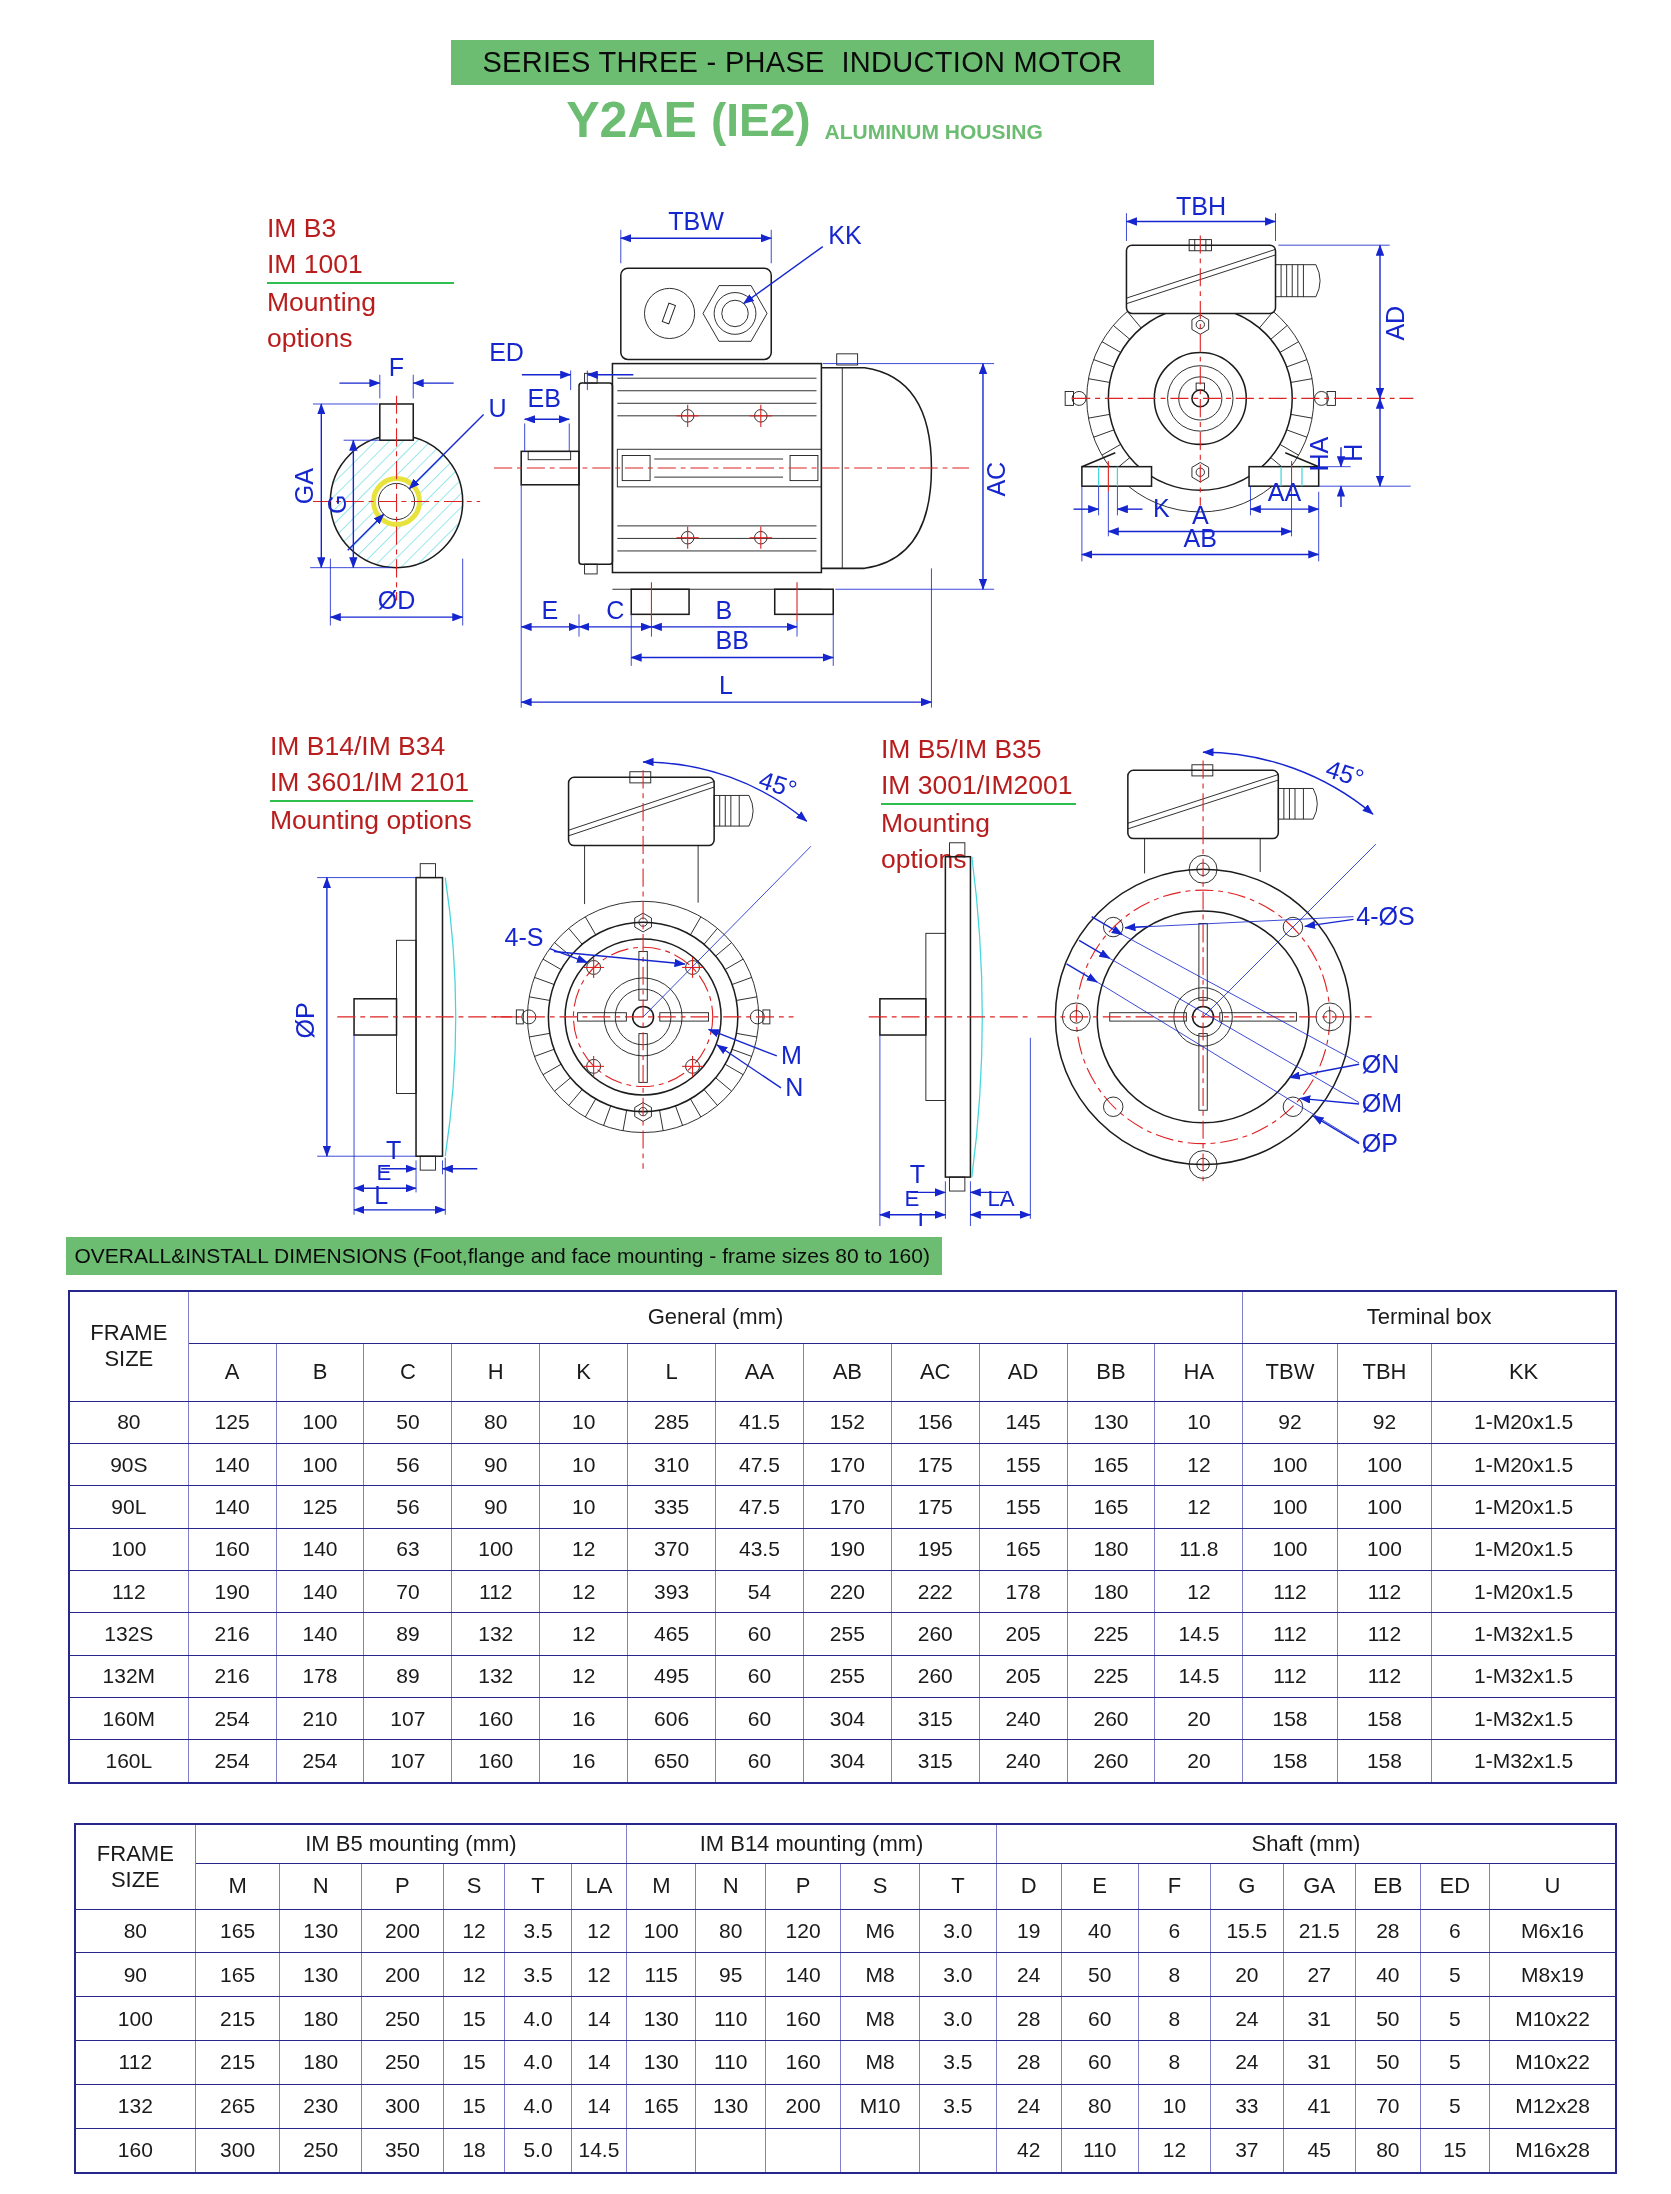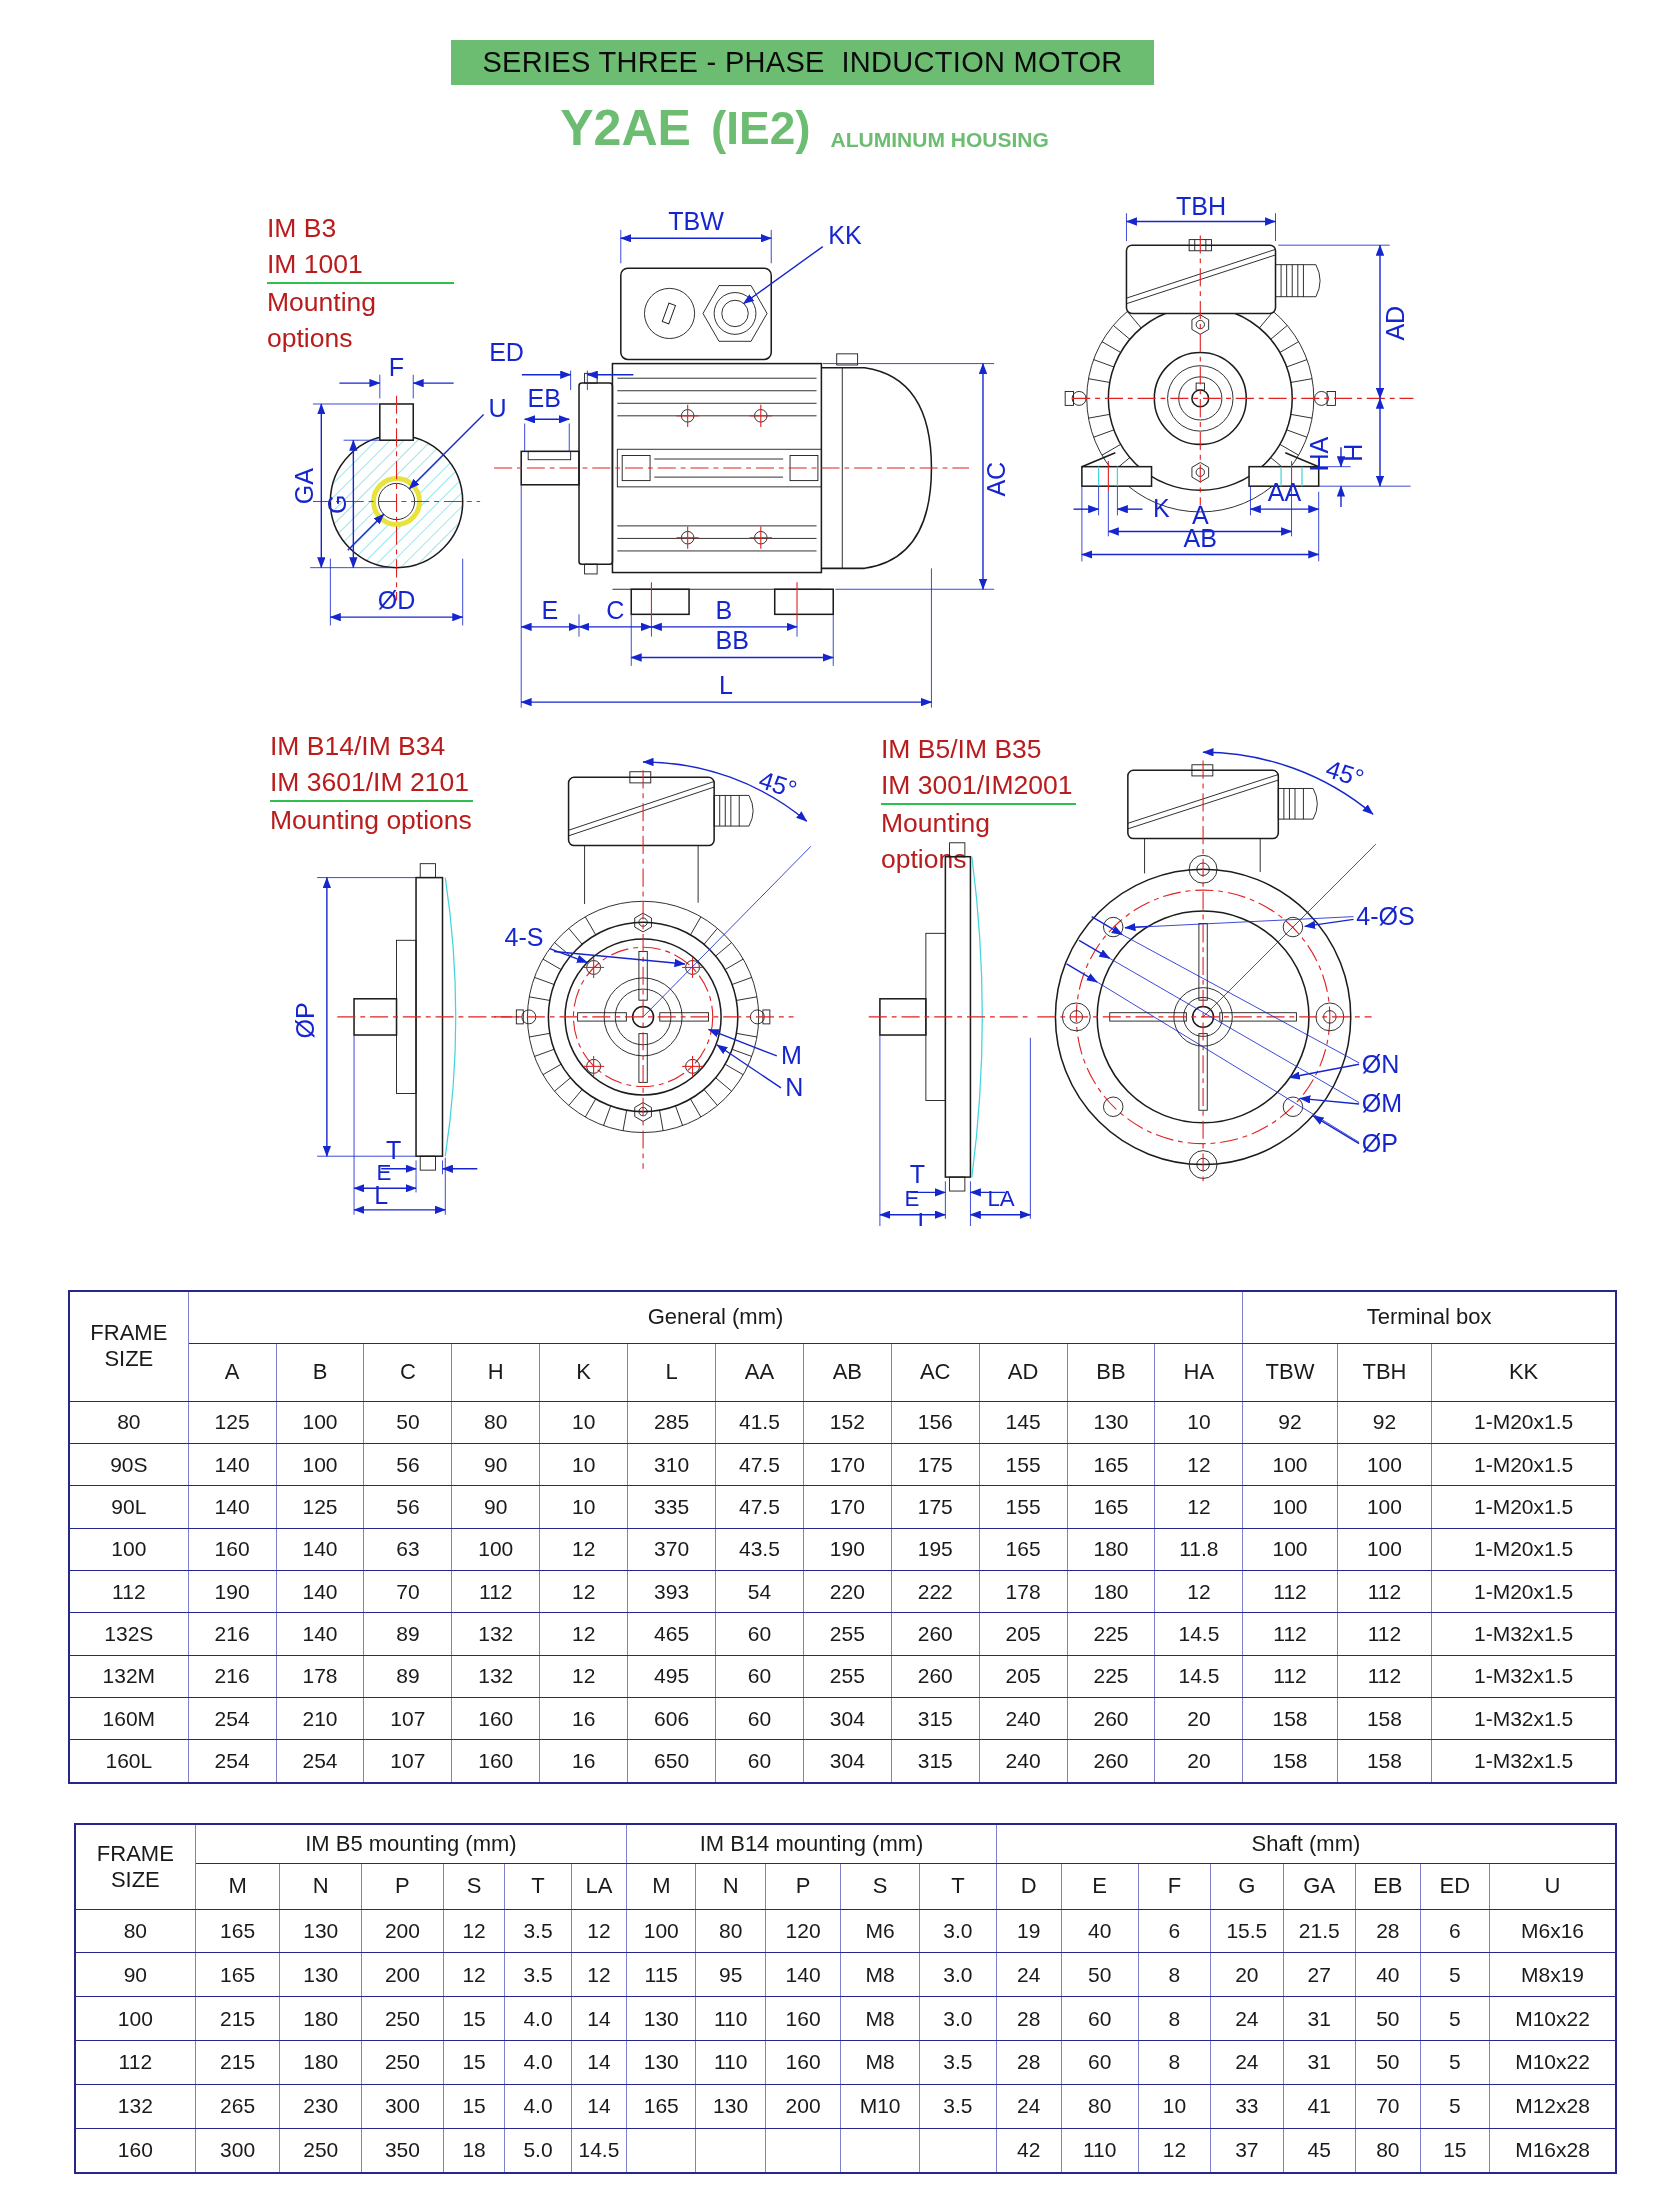--- a/index.html
+++ b/index.html
@@ -1,22 +1,22 @@
 <!DOCTYPE html>
 <html style="font-size:11px"><head>
 <meta charset="utf-8">
 <style>
   html,body{margin:0;padding:0;background:#ffffff;}
   .page{position:relative;width:1672px;height:2194px;background:#fff;overflow:hidden;
         font-family:"Liberation Sans",sans-serif;color:#1a1a1a;}
   .banner1{position:absolute;left:451px;top:40px;width:703px;height:45px;background:#6cbd72;
            display:flex;align-items:center;justify-content:center;font-size:29px;color:#0b0b0b;
            white-space:pre;letter-spacing:0.3px;}
-  .titlerow{position:absolute;left:446px;top:102px;width:717px;display:flex;justify-content:center;
-            align-items:flex-end;gap:20px;color:#6cbd72;}
+  .titlerow{position:absolute;left:446px;top:94px;width:717px;display:flex;justify-content:center;
+            align-items:flex-end;gap:14px;color:#6cbd72;}
   .titlerow .t1{font-size:50px;font-weight:bold;line-height:53px;}
   .titlerow .t2{font-size:46px;font-weight:bold;line-height:53px;}
   .titlerow .t3{font-size:21px;font-weight:bold;line-height:31px;text-align:center;}
   .cap{position:absolute;font-size:26.5px;line-height:36px;color:#b91c1c;}
   .cap .u{border-bottom:2.1px solid #2fbf4f;}
   .banner2{position:absolute;left:66px;top:1237px;width:876px;height:38px;background:#6cbd72;
            display:flex;align-items:center;padding-left:8.4px;box-sizing:border-box;
            font-size:21px;color:#0b0b0b;white-space:pre;}
   .drawings{position:absolute;left:104px;top:174px;width:1393px;height:1052px;}
   
@@ -494,20 +494,21 @@
       <line x1="1382" y1="1134" x2="1426" y2="1160" class="dim de"></line>
       <line x1="1802" y1="1278" x2="1702" y2="1297" class="dim de"></line>
       <line x1="1802" y1="1335" x2="1717" y2="1327" class="dim de"></line>
       <line x1="1802" y1="1392" x2="1736" y2="1352" class="dim de"></line>
       <text class="dt" x="1806" y="1290">ØN</text>
       <text class="dt" x="1806" y="1347">ØM</text>
       <text class="dt" x="1806" y="1404">ØP</text>
     </g>
   </svg>
 
+  <div class="banner2">OVERALL&amp;INSTALL DIMENSIONS (Foot,flange and face mounting - frame sizes 80 to 160)</div>
 
   <div class="tblwrap t1pos">
     <table id="t1">
         <colgroup>
           <col style="width: 7.7%;">
           <col style="width: 5.68%;">
           <col style="width: 5.68%;">
           <col style="width: 5.68%;">
           <col style="width: 5.68%;">
           <col style="width: 5.68%;">

